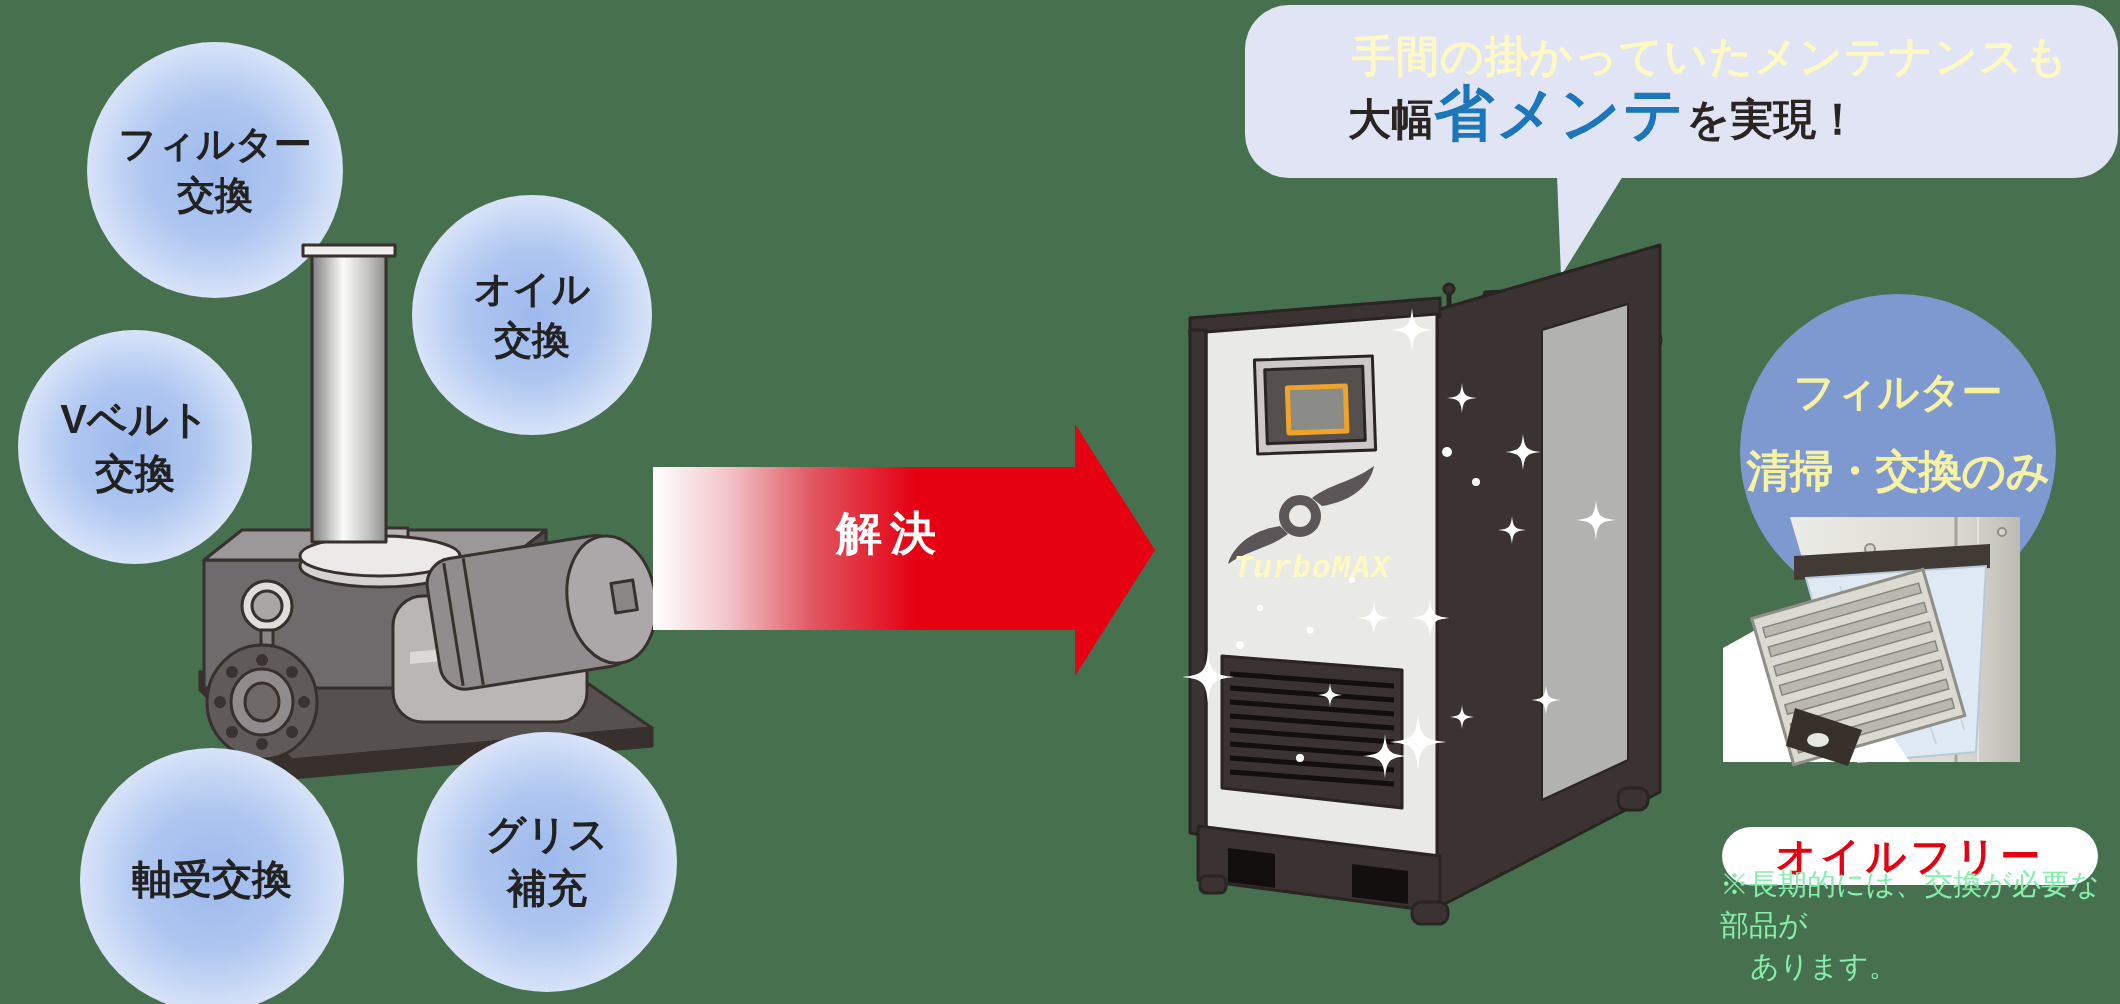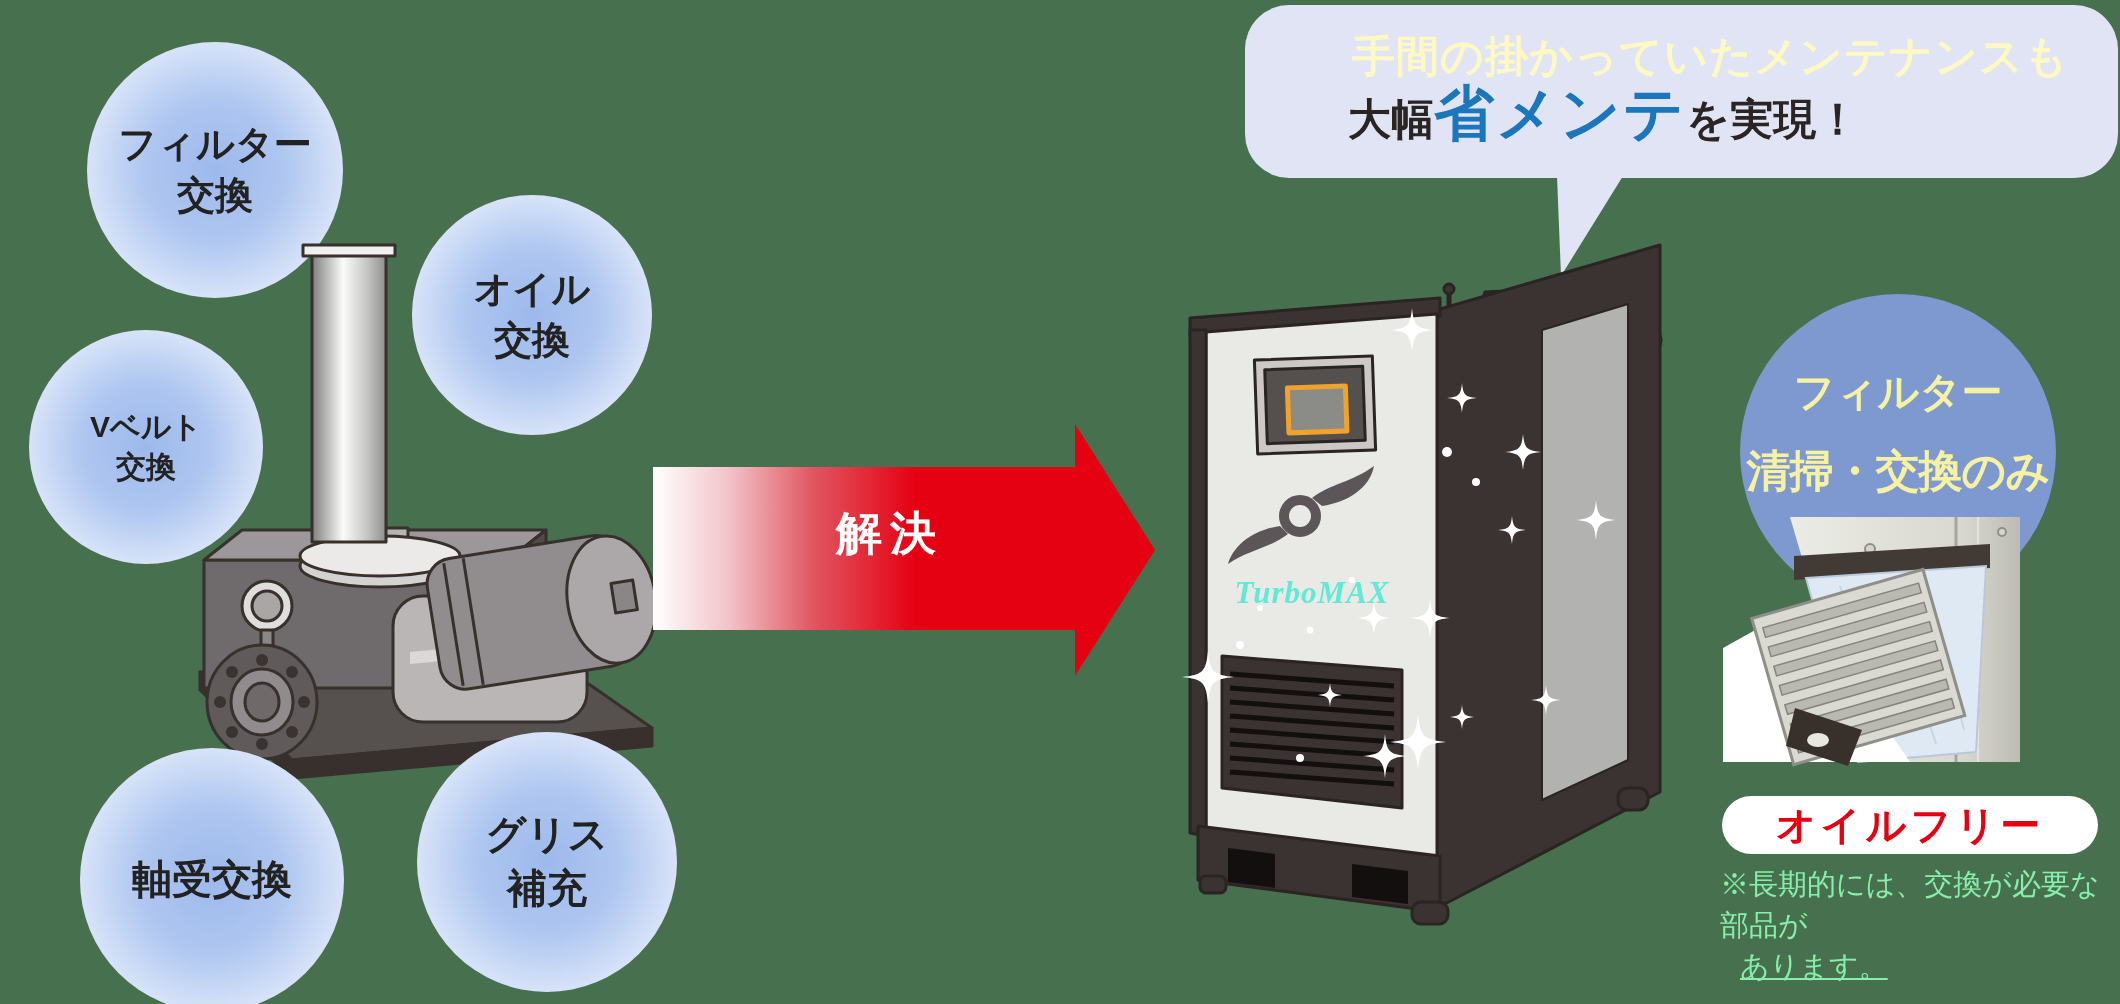--- a/index.html
+++ b/index.html
@@ -14,21 +14,21 @@
   .bubble{
     position:absolute;border-radius:50%;
     background:radial-gradient(circle at 50% 50%, #9db9ec 0%, #aec6f0 38%, #d9e4f9 72%, #ffffff 96%);
     display:flex;flex-direction:column;align-items:center;justify-content:center;
     color:#222222;font-weight:bold;text-align:center;line-height:1.34;
     z-index:1;
   }
   .bubble span{display:block;}
   .b1{left:87px;top:42px;width:256px;height:256px;font-size:38px;}
   .b2{left:412px;top:195px;width:240px;height:240px;font-size:38px;}
-  .b3{left:29px;top:330px;width:234px;height:234px;font-size:30px;}
+  .b3{left:18px;top:330px;width:234px;height:234px;font-size:40px;}
   .b4{left:80px;top:748px;width:264px;height:264px;font-size:40px;z-index:3;}
   .b5{left:417px;top:732px;width:260px;height:260px;font-size:40px;z-index:3;}
 
   
   #old-machine{left:150px;top:230px;width:540px;height:560px;z-index:2;}
 
   
   .arrow-body{
     left:653px;top:467px;width:424px;height:163px;z-index:2;
     background:linear-gradient(90deg,#ffffff 0%,#f2c3c8 18%,#e05560 38%,#e50012 62%,#e50012 100%);
@@ -53,46 +53,46 @@
   .sb-line2{
     left:1348px;top:78px;z-index:3;white-space:nowrap;
     color:#2a2523;font-size:43px;font-weight:bold;line-height:72px;
   }
   .sb-line2 .hl{font-size:60px;color:#1b76bb;letter-spacing:2px;}
 
   
   #new-machine{left:1140px;top:210px;width:540px;height:730px;z-index:2;}
   .brand{
     left:1232px;top:551px;width:160px;z-index:3;text-align:center;
-    font-family:Liberation Serif, serif;font-style:italic;font-weight:bold;
-    font-size:31px;color:#5eead4;letter-spacing:1px;margin-top:24px;
+    font-family:Liberation Mono, monospace;font-style:italic;font-weight:bold;
+    font-size:31px;color:#fef9c3;letter-spacing:1px;
   }
 
   
   .blue-circle{
     left:1740px;top:294px;width:316px;height:316px;border-radius:50%;
     background:#7e99d0;z-index:1;
     display:flex;flex-direction:column;align-items:center;justify-content:center;
     text-align:center;color:#f6f2a2;font-weight:bold;
     transform:translateZ(0);
   }
   .blue-circle .c-line1{font-size:41px;line-height:1.0;margin-top:-40px;}
   .blue-circle .c-line2{font-size:44px;line-height:1.0;margin-top:36px;letter-spacing:-1px;}
   #filter-photo{left:1720px;top:510px;width:315px;height:260px;z-index:2;}
   .oilfree{
-    left:1722px;top:796px;width:376px;height:58px;border-radius:29px;
+    left:1722px;top:827px;width:376px;height:58px;border-radius:29px;
     background:#ffffff;z-index:2;
     display:flex;align-items:center;justify-content:center;
     color:#e50012;font-size:40px;font-weight:bold;letter-spacing:4px;
   }
   .note{
     left:1720px;top:864px;width:392px;z-index:2;
     color:#86efac;font-size:29px;font-weight:500;line-height:1.42;
   }
-  .note .n2{margin-left:20px;text-decoration:underline;}
+  .note .n2{margin-left:30px;}
 </style>
 </head>
 <body>
 
 <div class="bubble b1">
   <span>フィルター</span>
   <span>交換</span>
 </div>
 <div class="bubble b2">
   <span>オイル</span>

